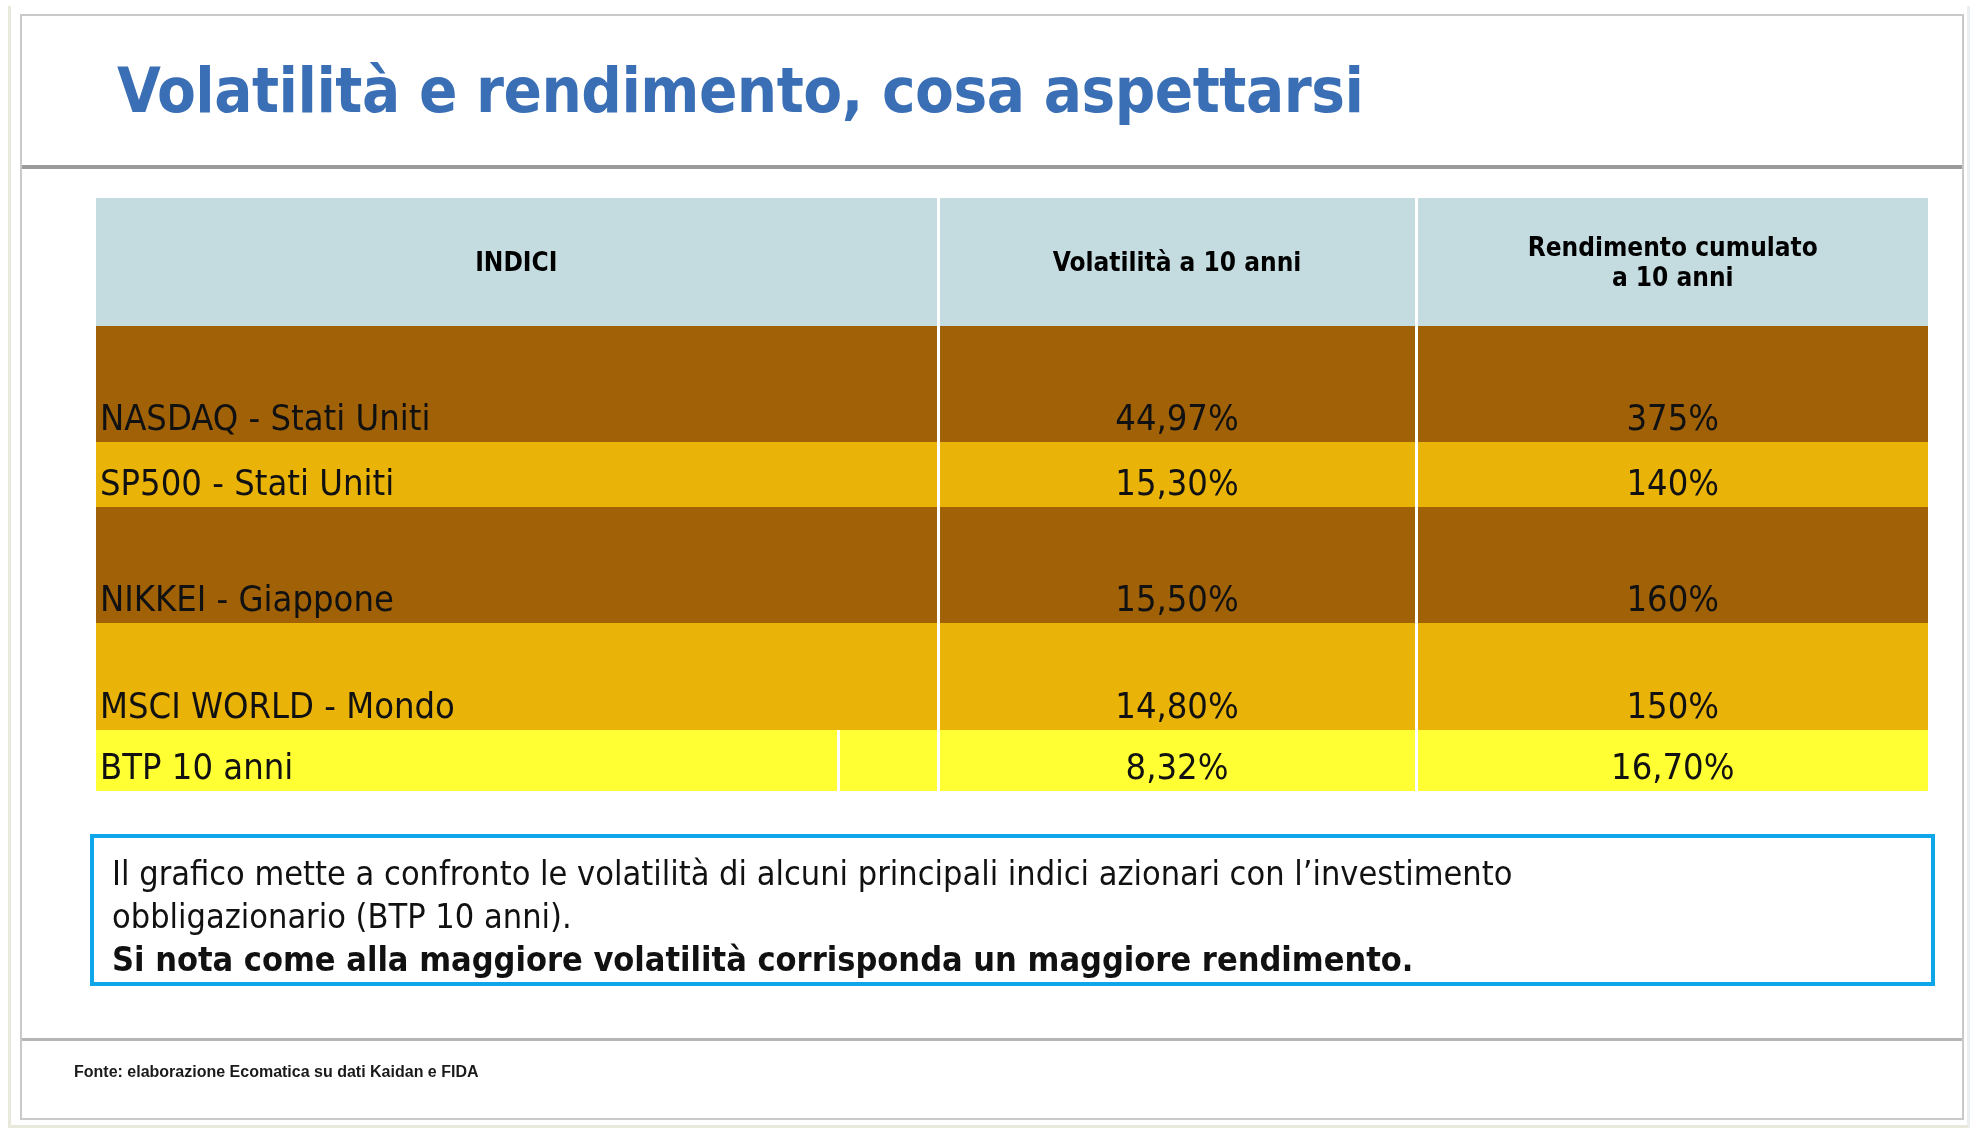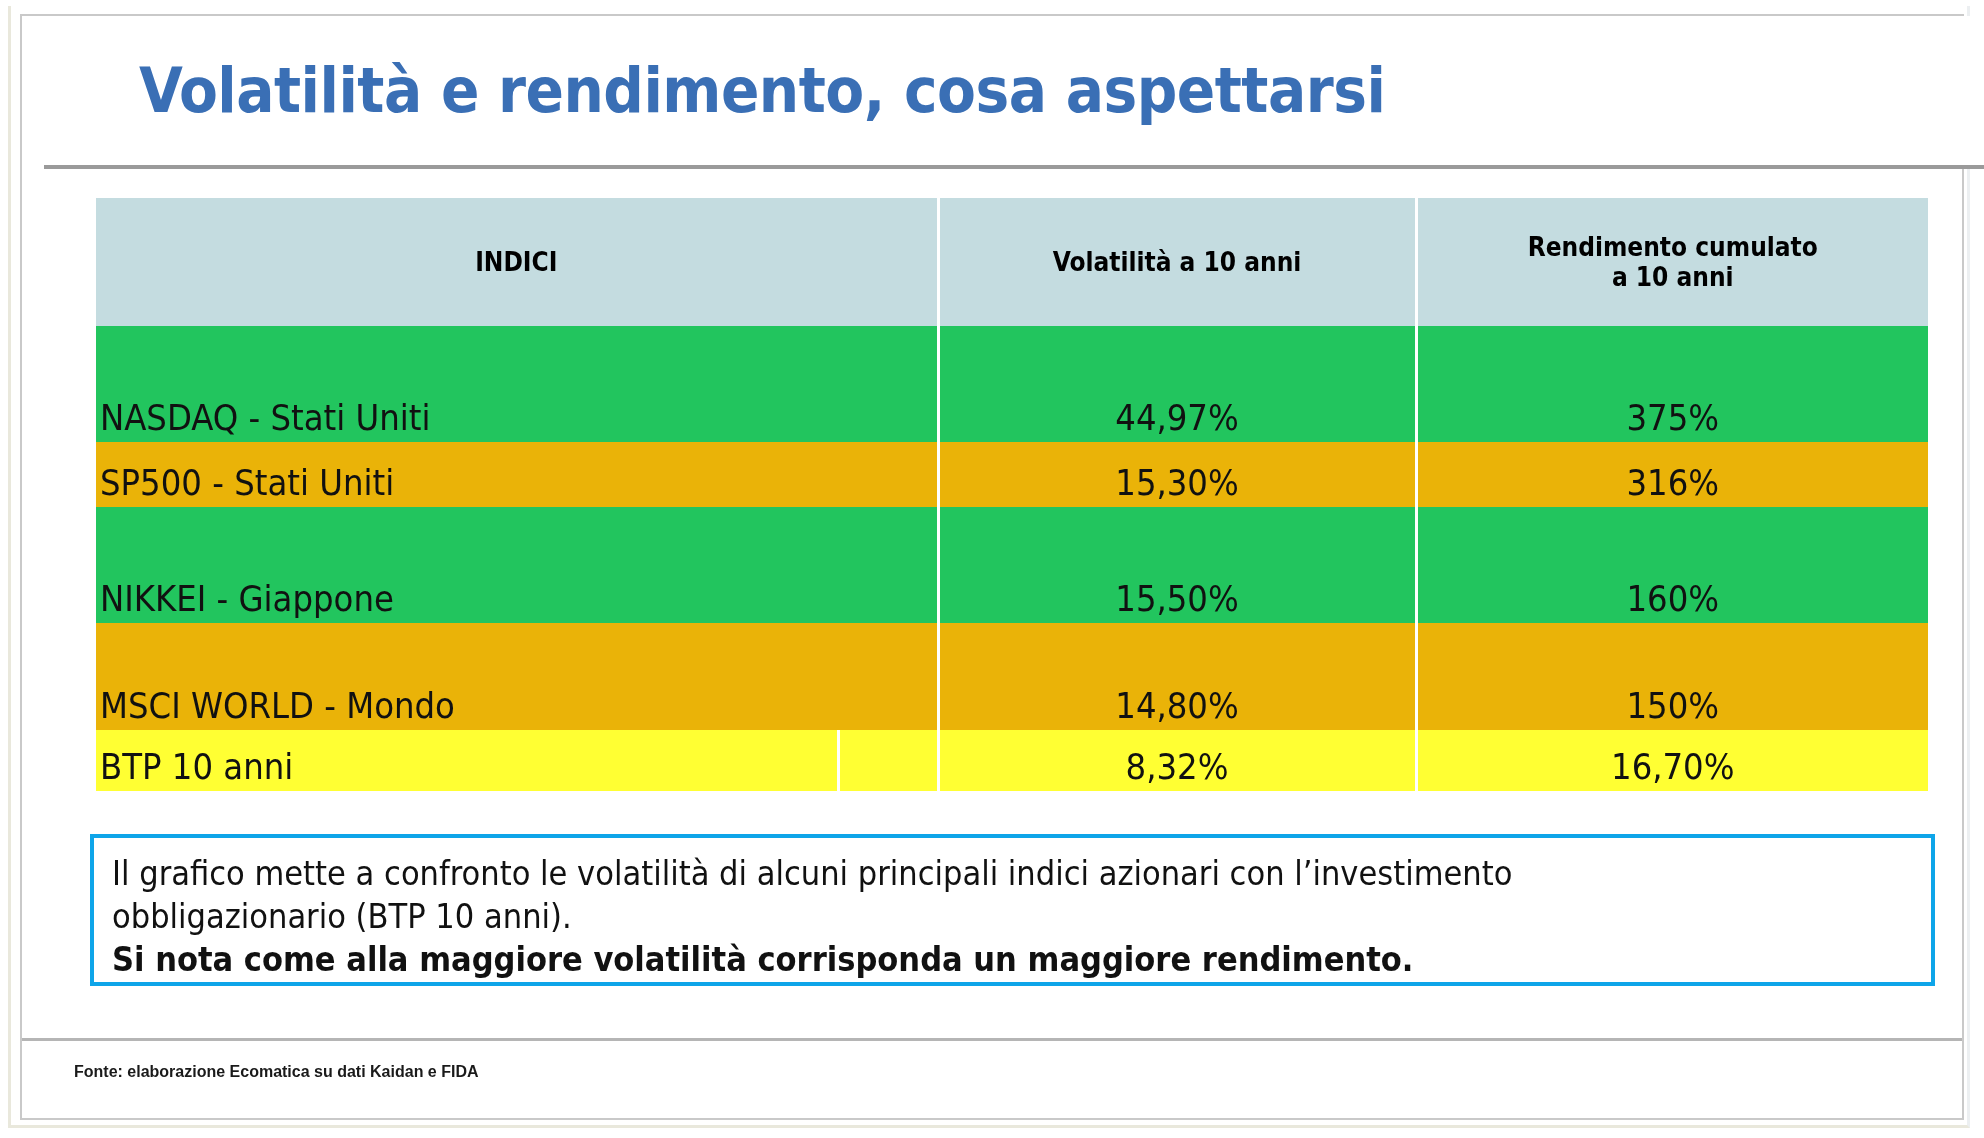--- a/index.html
+++ b/index.html
@@ -42,21 +42,20 @@
   
   .title-band {
     position: absolute;
     left: 0;
     top: 0;
     width: 100%;
     height: 153px;
     box-sizing: border-box;
     border-bottom: 4px solid #9a9a9a;
     background: #ffffff;
-    margin-left: 22px;
   }
   .slide-title {
     position: absolute;
     left: 95px;
     top: 38px;
     font-family: "DejaVu Sans Condensed", "Liberation Sans Narrow", "Liberation Sans", sans-serif;
     font-size: 63px;
     font-weight: bold;
     color: #3a6fb5;
     letter-spacing: -0.5px;
@@ -104,21 +103,21 @@
     padding: 0;
     border-right: 3px solid #ffffff;
     vertical-align: bottom;
     line-height: 1;
   }
   tbody td.last { border-right: 0; }
   tbody td.name { text-align: left; padding-left: 4px; padding-bottom: 6px; }
   tbody td.num  { text-align: center; padding-bottom: 6px; }
   tbody td.gap  { border-right: 0; }
 
-  tr.band-a td { background: #22c55e; }
+  tr.band-a td { background: #a16207; }
   tr.band-b td { background: #eab308; }
   tr.band-y td { background: #ffff33; }
   tr.band-y td.gap { border-right: 3px solid #ffffff; }
 
   tr.r-nasdaq td { height: 110px; }
   tr.r-sp500  td { height: 59px; }
   tr.r-nikkei td { height: 110px; }
   tr.r-msci   td { height: 101px; margin-left: 41px; }
   tr.r-btp    td { height: 55px; }
 
@@ -195,21 +194,21 @@
 
           <tr class="band-a r-nasdaq">
             <td class="name" colspan="2">NASDAQ - Stati Uniti</td>
             <td class="num">44,97%</td>
             <td class="num last">375%</td>
           </tr>
 
           <tr class="band-b r-sp500">
             <td class="name" colspan="2">SP500 - Stati Uniti</td>
             <td class="num">15,30%</td>
-            <td class="num last">316%</td>
+            <td class="num last">140%</td>
           </tr>
 
           <tr class="band-a r-nikkei">
             <td class="name" colspan="2">NIKKEI - Giappone</td>
             <td class="num">15,50%</td>
             <td class="num last">160%</td>
           </tr>
 
           <tr class="band-b r-msci">
             <td class="name" colspan="2">MSCI WORLD - Mondo</td>

